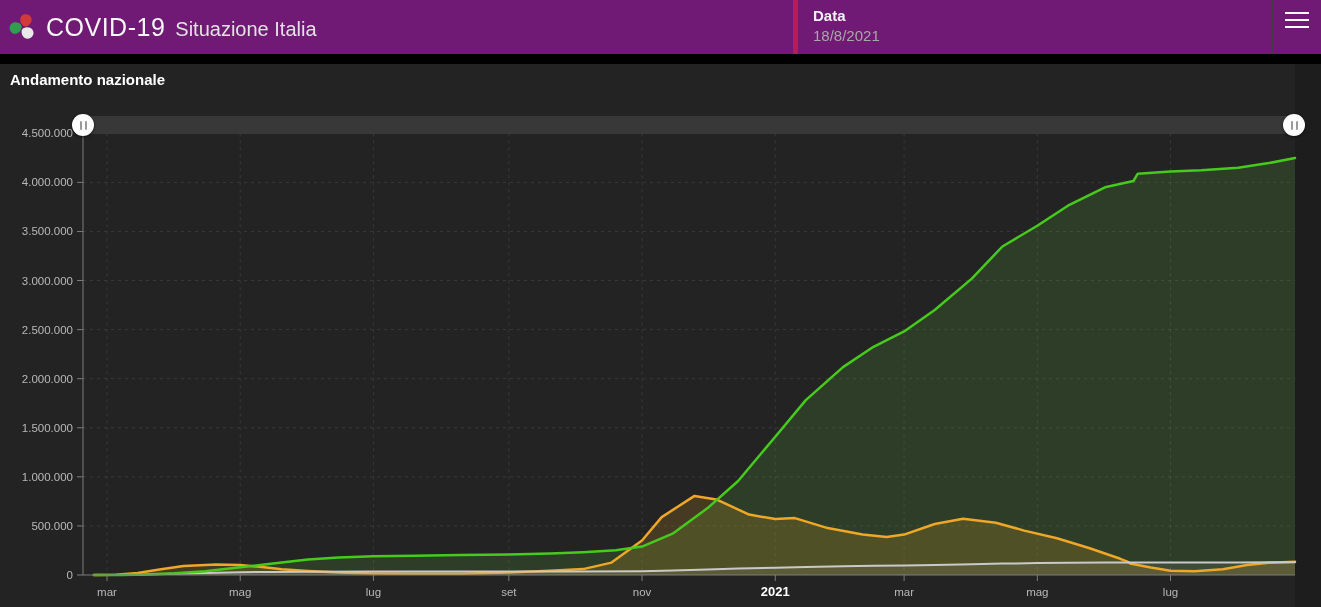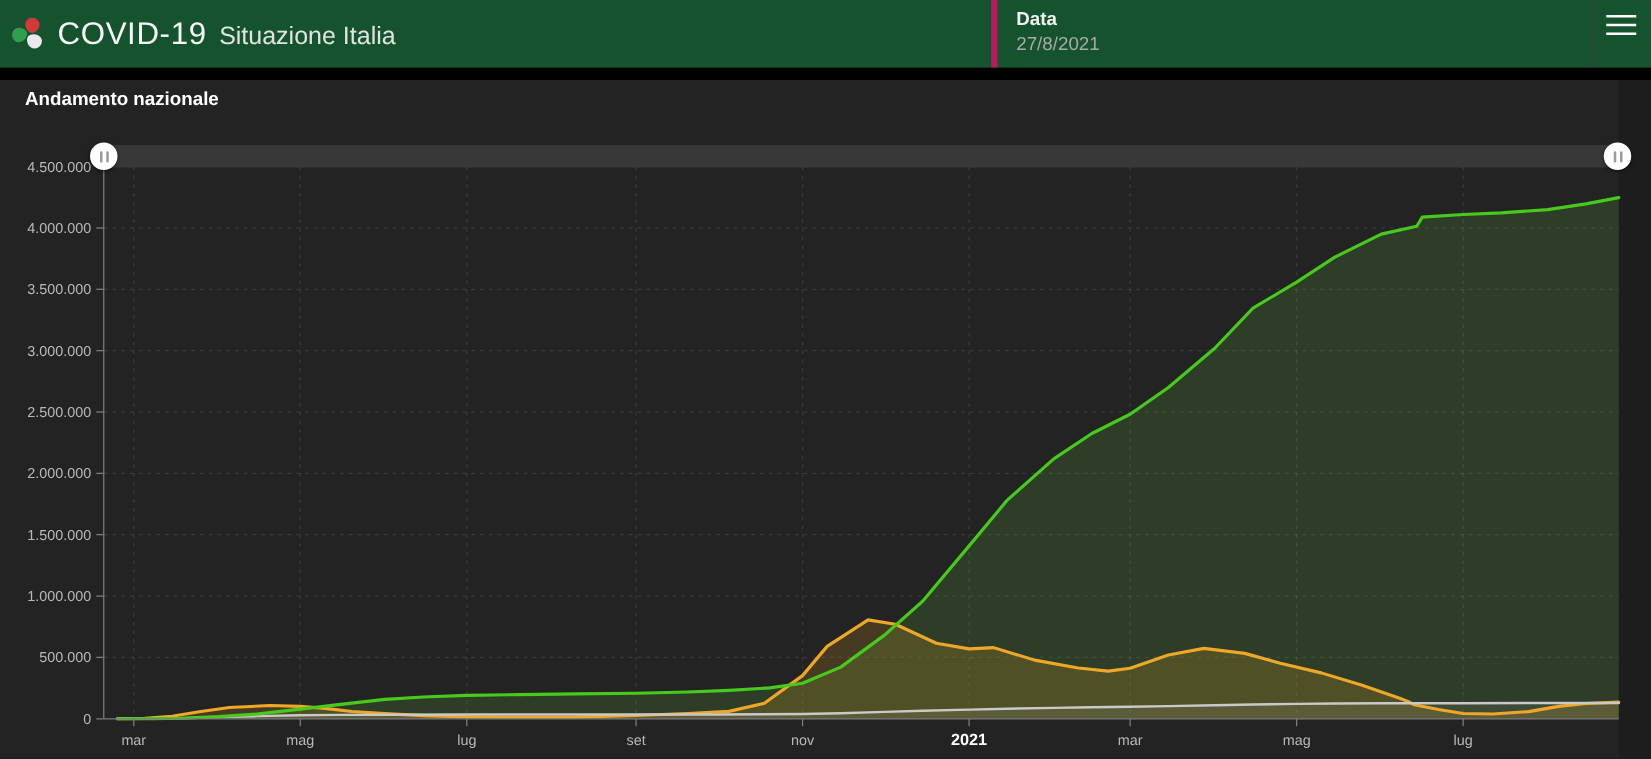--- a/index.html
+++ b/index.html
@@ -1,37 +1,37 @@
 <!DOCTYPE html>
 <html><head>
 <meta charset="utf-8">
 <style>
   html,body{margin:0;padding:0;background:#161616;}
   *{box-sizing:border-box;font-family:"Liberation Sans",sans-serif;}
   .app{position:relative;width:1321px;height:607px;background:#232323;overflow:hidden;}
 
   
-  .header{position:absolute;left:0;top:0;width:1321px;height:54px;background:#14532d;z-index:5;}
+  .header{position:absolute;left:0;top:0;width:1321px;height:54px;background:#701a75;z-index:5;}
   .brand{position:absolute;left:8px;top:0;height:54px;display:flex;align-items:center;}
   .logo{width:30px;height:32px;margin-right:8px;}
   .app-title{font-size:25px;color:#f7f7f7;letter-spacing:.5px;font-weight:400;}
   .app-subtitle{font-size:20px;color:#e2e2e2;margin-left:10px;position:relative;top:2px;}
   .filter{position:absolute;top:0;height:54px;border-left:5px solid #be185d;padding:6px 0 0 15px;cursor:pointer;}
   .filter-data{left:793px;width:237px;}
   .filter-region{left:1030px;width:242px;}
   .f-label{font-size:15px;font-weight:700;color:#f2f2f2;line-height:19px;}
   .f-value{font-size:15px;color:#a8a8a8;line-height:21px;}
   .menu-button{position:absolute;left:1272px;top:0;width:49px;height:54px;border:none;border-left:1px solid #3d3d3d;
     background:transparent;display:flex;align-items:flex-start;justify-content:center;padding-top:12px;cursor:pointer;}
   .hamburger{display:flex;flex-direction:column;gap:5px;}
   .hamburger i{display:block;width:24px;height:2px;background:#fdfdfd;}
 
   
   .black-band{position:absolute;left:0;top:54px;width:1321px;height:10px;background:#010101;z-index:4;}
-  .section-title{position:absolute;left:0;top:64px;width:1000px;height:31px;line-height:32px;padding-left:20px;
+  .section-title{position:absolute;left:0;top:64px;width:1000px;height:31px;line-height:32px;padding-left:10px;
     font-size:15px;font-weight:700;color:#ffffff;z-index:4;}
 
   
   .right-gutter{position:absolute;left:1295px;top:64px;width:26px;height:543px;background:#1d1d1d;z-index:0;}
   #chart-svg{position:absolute;left:0;top:0;z-index:1;}
   .slider-track{position:absolute;left:83px;top:116px;width:1212px;height:18px;background:#383838;z-index:2;cursor:pointer;}
   .slider-handle{position:absolute;top:114px;width:22px;height:22px;border-radius:50%;background:#fdfdfd;
     box-shadow:0 1px 3px rgba(0,0,0,.6);z-index:3;display:flex;align-items:center;justify-content:center;gap:3px;cursor:ew-resize;}
   .slider-handle i{display:block;width:2px;height:9px;background:#9a9a9a;border-radius:1px;}
   .slider-handle.left{left:72px;}
@@ -50,21 +50,21 @@
           <path d="M 0 -1.5 C -6 -3.5 -7.5 -11 -2.5 -13.5 C 2.5 -16 8 -12 6.5 -6.5 C 5.5 -3 3 -0.5 0 -1.5 Z" fill="#e9e9e9" transform="rotate(138)"></path>
           <path d="M 0 -1.5 C -6 -3.5 -7.5 -11 -2.5 -13.5 C 2.5 -16 8 -12 6.5 -6.5 C 5.5 -3 3 -0.5 0 -1.5 Z" fill="#2f9e4f" transform="rotate(258)"></path>
         </g>
       </svg>
       <span class="app-title">COVID-19</span>
       <span class="app-subtitle">Situazione Italia</span>
     </div>
 
     <div class="filter filter-data">
       <div class="f-label">Data</div>
-      <div class="f-value">27/8/2021</div>
+      <div class="f-value">18/8/2021</div>
     </div>
 
 
     <button class="menu-button">
       <span class="hamburger">
           <i></i>
           <i></i>
           <i></i>
         </span>
     </button>

